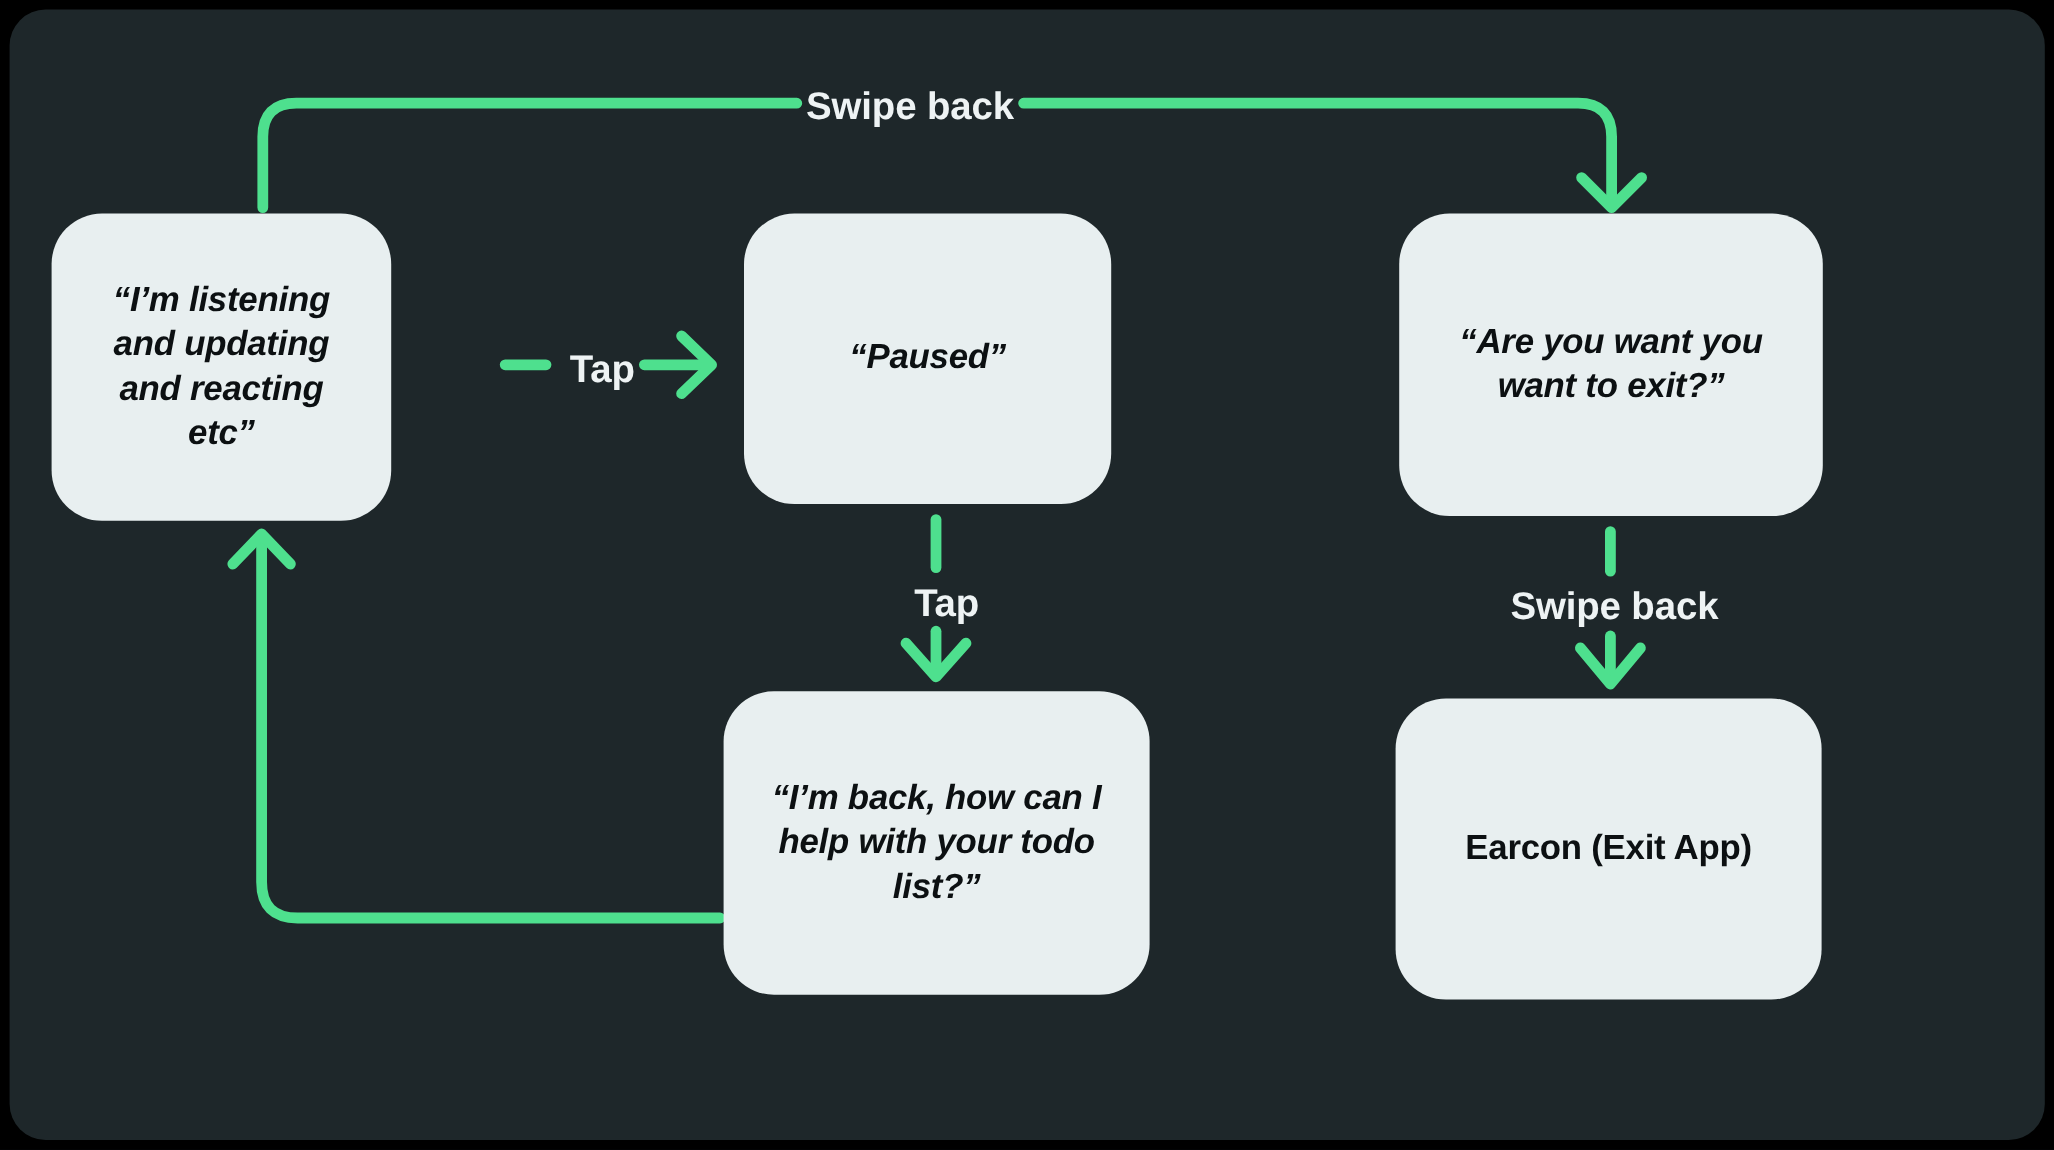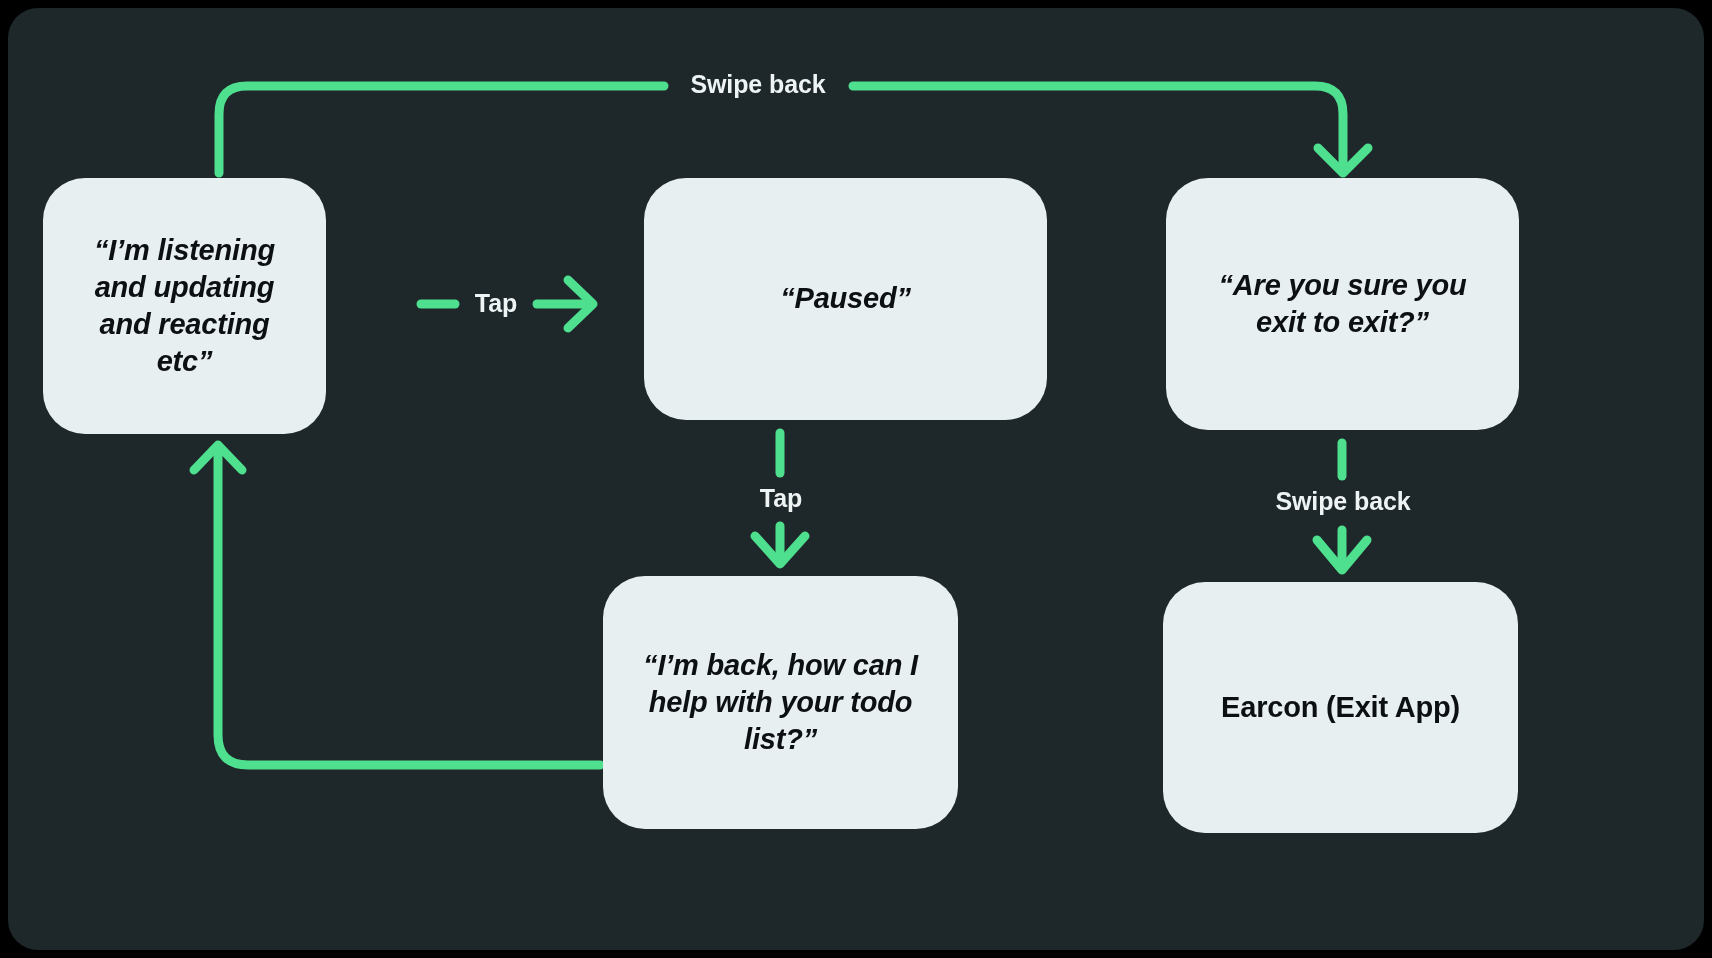--- a/index.html
+++ b/index.html
@@ -54,28 +54,28 @@
     text-align: center;
     letter-spacing: -0.2px;
   }
   .node-label.plain {
     font-style: normal;
   }
   .edge-label {
     position: absolute;
     color: #EEF3F4;
     font-weight: bold;
-    font-size: 25px;
+    font-size: 32px;
     letter-spacing: -0.1px;
     white-space: nowrap;
-    text-align: center;
+    text-align: right;
   }
   
   #node-listening { left: 35px;   top: 170px; width: 283px; height: 256px; }
-  #node-paused    { left: 636px;  top: 170px; width: 403px; height: 242px; }
+  #node-paused    { left: 612px;  top: 170px; width: 306px; height: 242px; }
   #node-confirm   { left: 1158px; top: 170px; width: 353px; height: 252px; }
   #node-back      { left: 595px;  top: 568px; width: 355px; height: 253px; justify-content: center; }
   #node-earcon    { left: 1155px; top: 574px; width: 355px; height: 251px; }
 
   
   #label-swipe-back-top { left: 663px;  top: 62px;  width: 174px; }
   #label-tap-horizontal { left: 455px;  top: 281px; width: 66px;  }
   #label-tap-vertical   { left: 738px;  top: 476px; width: 70px;  }
   #label-swipe-back-mid { left: 1246px; top: 479px; width: 178px; }
 </style>
@@ -111,21 +111,21 @@
 
     <div class="node" id="node-listening">
       <div class="node-label">“I’m listening and updating and reacting etc”</div>
     </div>
 
     <div class="node" id="node-paused">
       <div class="node-label">“Paused”</div>
     </div>
 
     <div class="node" id="node-confirm">
-      <div class="node-label">“Are you sure you exit to exit?”</div>
+      <div class="node-label">“Are you want you want to exit?”</div>
     </div>
 
     <div class="node" id="node-back">
       <div class="node-label">“I’m back, how can I help with your todo list?”</div>
     </div>
 
     <div class="node" id="node-earcon">
       <div class="node-label plain">Earcon (Exit App)</div>
     </div>
 

